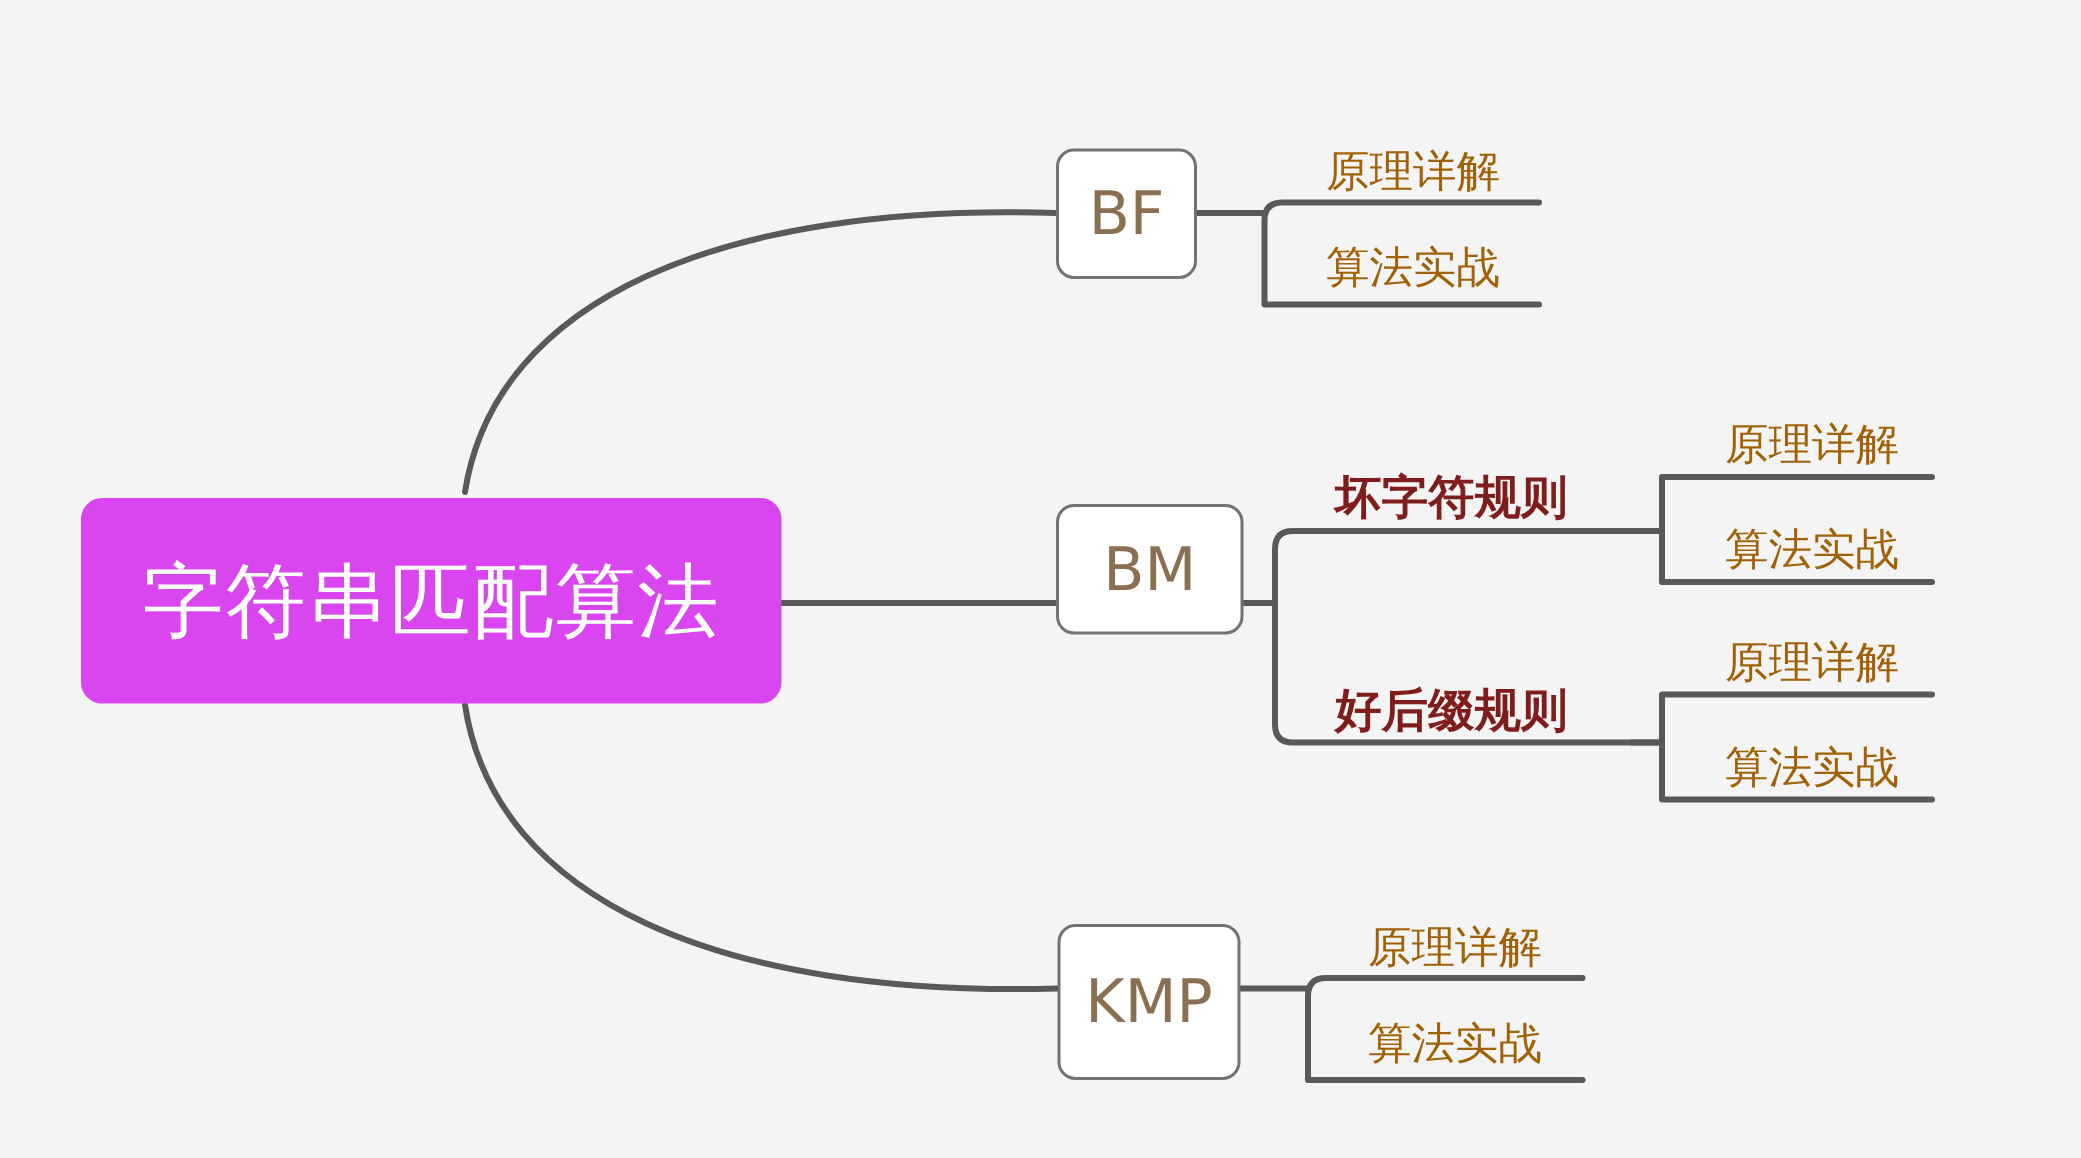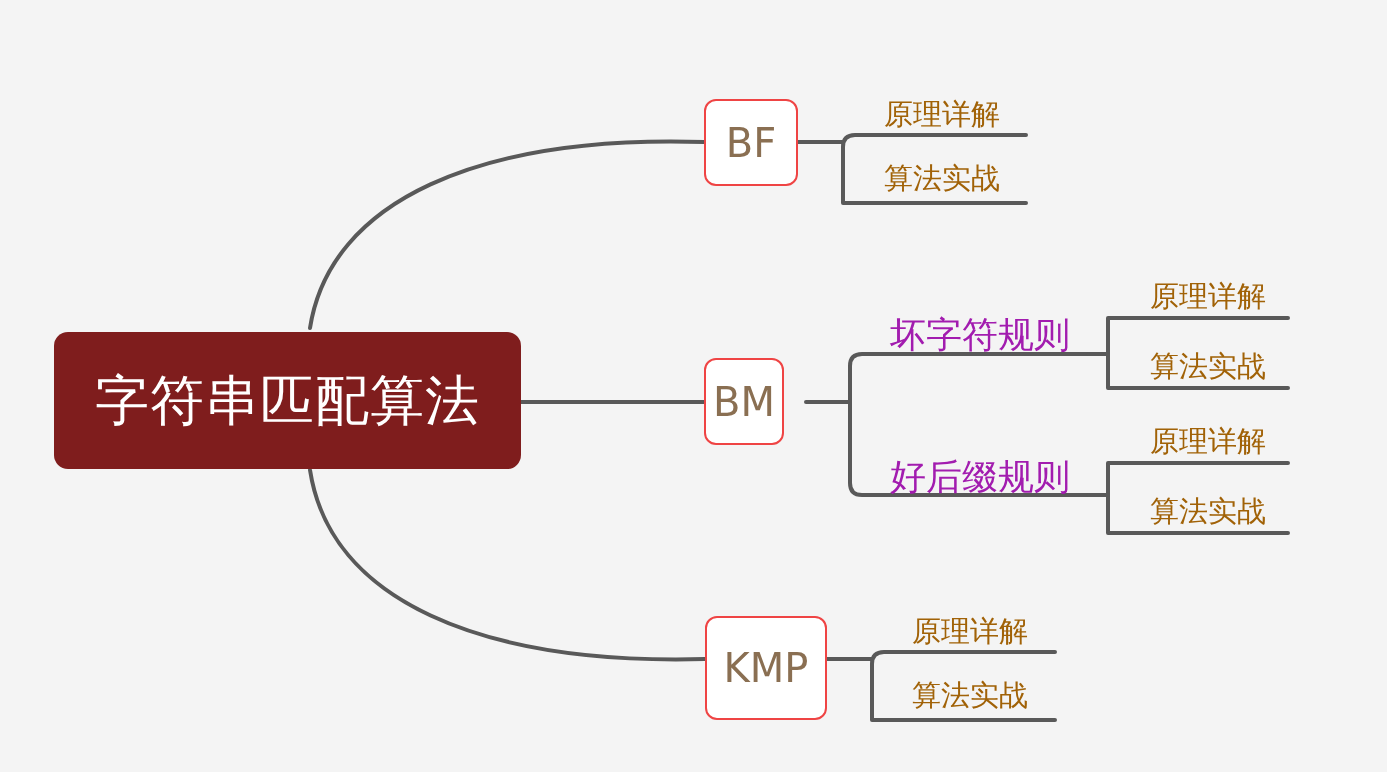--- a/index.html
+++ b/index.html
@@ -28,50 +28,51 @@
     pointer-events: none;
   }
   .node {
     position: absolute;
     box-sizing: border-box;
     display: flex;
     align-items: center;
     justify-content: center;
   }
   .root-node {
-    background: #7f1d1d;
+    background: #d946ef;
     border-radius: 14px;
     color: #ffffff;
     font-size: 54px;
     line-height: 1;
     letter-spacing: 1px;
     white-space: nowrap;
   }
   .branch-node {
     background: #ffffff;
-    border: 2px solid #ef4444;
+    border: 2px solid #737373;
     border-radius: 12px;
     color: #8a6f52;
     font-size: 40px;
     line-height: 1;
     white-space: nowrap;
   }
   .leaf-label {
     position: absolute;
     color: #a16207;
     font-size: 29px;
     line-height: 1;
     white-space: nowrap;
   }
   .sub-label {
     position: absolute;
-    color: #a21caf;
-    font-size: 36px;
+    color: #7f1d1d;
+    font-size: 31px;
     line-height: 1;
     white-space: nowrap;
+    font-weight: bold;
   }
 </style>
 </head>
 <body>
 
 <div id="canvas">
 
   <svg id="edges" viewBox="0 0 1387 772" width="1387" height="772" xmlns="http://www.w3.org/2000/svg">
     <g fill="none" stroke="#595959" stroke-width="4" stroke-linecap="round" stroke-linejoin="round">
 
@@ -101,21 +102,21 @@
   <div class="node root-node" style="left:54px; top:332px; width:467px; height:137px;">
     <span>字符串匹配算法</span>
   </div>
 
   <div class="node branch-node" style="left:704px; top:99px; width:94px; height:87px;">
     <span>BF</span>
   </div>
   <div class="leaf-label" style="left:884px; top:100px;">原理详解</div>
   <div class="leaf-label" style="left:884px; top:164px;">算法实战</div>
 
-  <div class="node branch-node" style="left:704px; top:358px; width:80px; height:87px;">
+  <div class="node branch-node" style="left:704px; top:336px; width:125px; height:87px;">
     <span>BM</span>
   </div>
 
   <div class="sub-label" style="left:890px; top:317px;">坏字符规则</div>
   <div class="leaf-label" style="left:1150px; top:282px;">原理详解</div>
   <div class="leaf-label" style="left:1150px; top:352px;">算法实战</div>
 
   <div class="sub-label" style="left:890px; top:459px;text-align:right;">好后缀规则</div>
   <div class="leaf-label" style="left:1150px; top:427px;">原理详解</div>
   <div class="leaf-label" style="left:1150px; top:497px;">算法实战</div>

